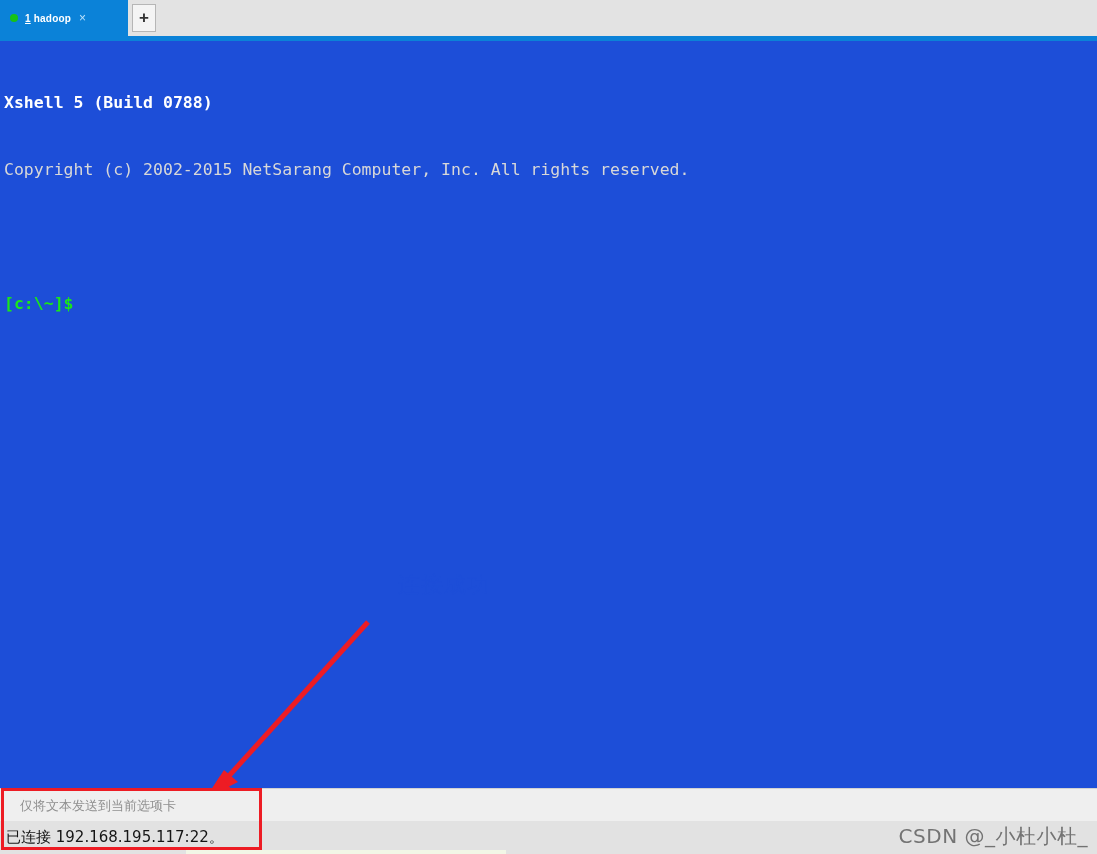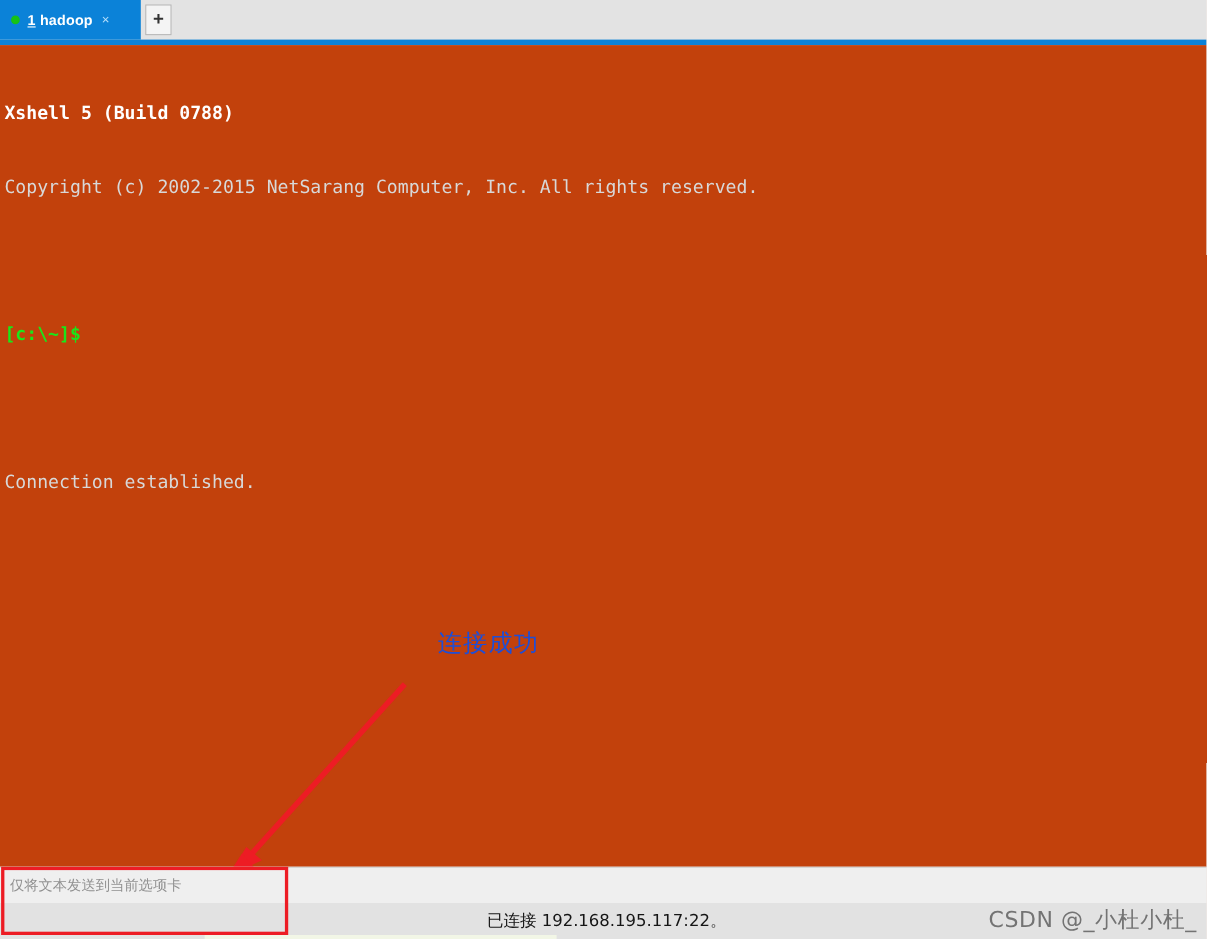--- a/index.html
+++ b/index.html
@@ -42,21 +42,21 @@
   .tab .dot {
     width: 8px;
     height: 8px;
     border-radius: 50%;
     background: #17c217;
     margin-right: 7px;
     flex: 0 0 auto;
   }
   .tab .tab-label {
     color: #ffffff;
-    font-size: 13px;
+    font-size: 10px;
     font-weight: bold;
     letter-spacing: 0.2px;
     white-space: nowrap;
   }
   .tab .tab-index {
     text-decoration: underline;
   }
   .tab .tab-close {
     color: #b9e0fb;
     font-size: 12px;
@@ -87,21 +87,21 @@
     height: 5px;
     background: #0b82d8;
   }
 
   
   .terminal {
     position: absolute;
     left: 0; top: 41px;
     width: 1097px;
     height: 747px;
-    background: #c2410c;
+    background: #1d4ed8;
     overflow: hidden;
   }
   .term-lines {
     position: absolute;
     left: 4px;
     top: 6px;
     font-family: "DejaVu Sans Mono", "Liberation Mono", monospace;
     font-size: 16.5px;
     line-height: 22.4px;
     color: #d8d8d8;
@@ -154,38 +154,37 @@
     display: flex;
     align-items: center;
   }
   .send-bar .send-input {
     border: none;
     outline: none;
     background: transparent;
     font-family: "DejaVu Sans", sans-serif;
     font-size: 13px;
     color: #3a3a3a;
-    padding-left: 9px;
+    padding-left: 20px;
     width: 250px;
     height: 100%;
   }
   .send-bar .send-input::placeholder {
     color: #909090;
     opacity: 1;
   }
   .status-bar {
     position: absolute;
     left: 0;
     top: 821px;
     width: 1097px;
     height: 33px;
     background: #e2e2e2;
     display: flex;
     align-items: center;
-    justify-content: center;
   }
   .status-bar .status-text {
     font-family: "DejaVu Sans", sans-serif;
     font-size: 15px;
     color: #151515;
     padding-left: 6px;
     white-space: nowrap;
   }
   .watermark {
     position: absolute;
@@ -221,21 +220,20 @@
   </div>
   <div class="tabbar-underline"></div>
 
   <div class="terminal">
     <div class="term-lines">
       <div class="term-line bold">Xshell 5 (Build 0788)</div>
       <div class="term-line">Copyright (c) 2002-2015 NetSarang Computer, Inc. All rights reserved.</div>
       <div class="term-line"></div>
       <div class="term-line green">[c:\~]$</div>
       <div class="term-line"></div>
-      <div class="term-line">Connection established.</div>
       <div class="term-line"></div>
       
     </div>
   </div>
 
   <div class="annot-text">连接成功</div>
 
   <svg class="annot-arrow" viewBox="0 0 200 200">
     <line x1="178" y1="12" x2="28" y2="178" stroke="#ed1c24" stroke-width="5"></line>
     <polygon points="16,188 48,172 34,160" fill="#ed1c24"></polygon>

